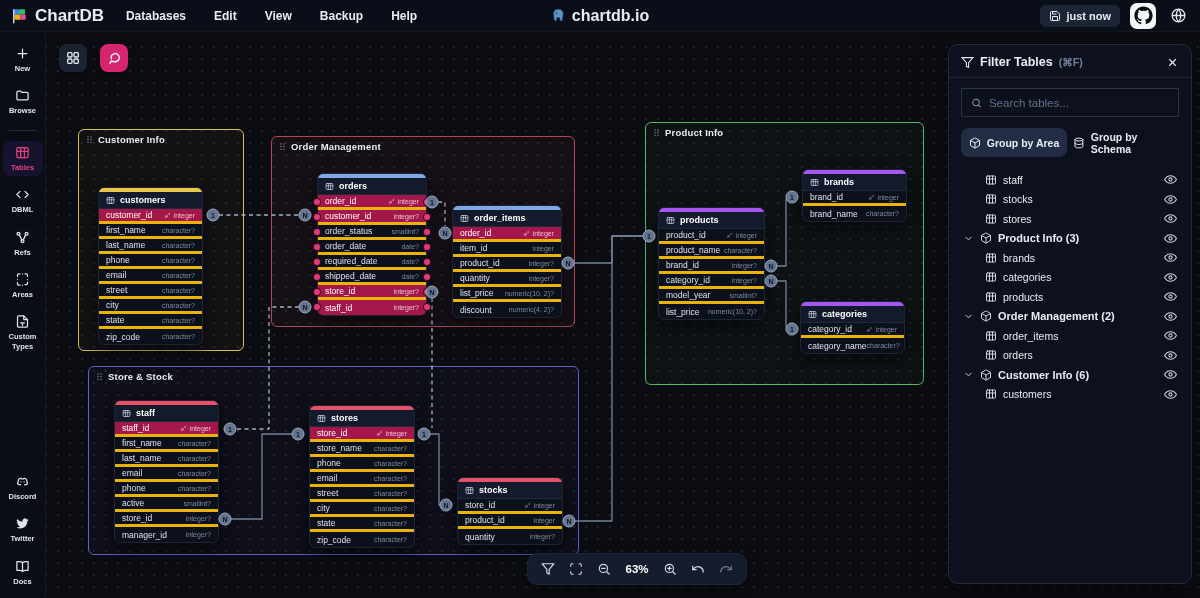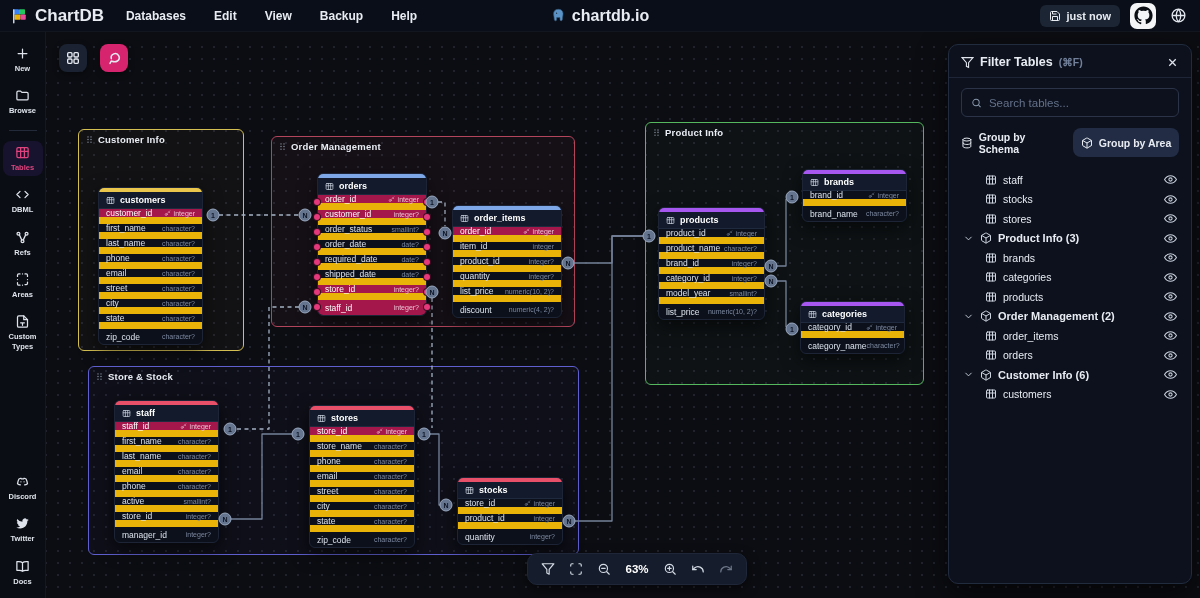--- a/index.html
+++ b/index.html
@@ -19,21 +19,21 @@
   svg.edges { position:absolute; inset:0; pointer-events:none; }
 
   .tbl { position:absolute; border-radius:6px; background:#0b101b;
     box-shadow:0 6px 18px rgba(0,0,0,.55); font-size:8.5px; overflow:hidden;
     border:1px solid #1c2435; }
   .tbl .accent { height:4px; }
   .tbl .thead { display:flex; align-items:center; gap:5px; height:17px; padding:0 7px;
     background:#121a2b; border-bottom:1px solid #202a3e; color:#fff; font-weight:700; font-size:9px; }
   .tbl .thead svg { width:9px; height:9px; color:#c6cedb; flex:0 0 auto; }
   .trow { display:flex; align-items:center; height:15px; padding:0 7px; color:#dde3ed;
-    border-bottom:7px solid #eab308; }
+    border-bottom:3px solid #eab308; }
   .trow:last-child { border-bottom:none; }
   .trow .fname { font-weight:500; font-size:8.5px; white-space:nowrap; }
   .trow .ftype { margin-left:auto; display:flex; align-items:center; gap:3px;
     color:#7d89a0; font-size:7px; white-space:nowrap; }
   .trow .ftype svg { width:7px; height:7px; }
   .trow.hl { background:#a3174b; color:#fff; }
   .trow.hl .ftype { color:#ecc0d2; }
 
   .badge { position:absolute; width:13px; height:13px; border-radius:50%;
     background:#657590; border:1px solid #9aa9c0; color:#0d1524;
@@ -95,21 +95,21 @@
   .panel { position:absolute; left:948px; top:44px; width:244px; height:540px; background:#0c111d;
     border:1px solid #222c3f; border-radius:10px; z-index:30; color:#e8ecf2;
     box-shadow:0 10px 30px rgba(0,0,0,.6); display:flex; flex-direction:column; }
   .panel-head { display:flex; align-items:center; gap:6px; padding:10px 12px 8px; }
   .panel-head svg.funnel { width:13px; height:13px; color:#dfe4ec; }
   .panel-title { font-size:12.5px; font-weight:700; }
   .panel-shortcut { font-size:10.5px; color:#72809a; font-weight:600; }
   .panel-close { margin-left:auto; color:#dfe4ec; display:flex; }
   .panel-close svg { width:13px; height:13px; }
   .panel-sep { height:1px; background:#1d2536; }
-  .searchbox { margin:10px 12px 2px; height:29px; border:1px solid #2a3348; border-radius:6px;
+  .searchbox { margin:10px 12px 2px; height:29px; border:1px solid #2a3348; border-radius:0;
     display:flex; align-items:center; gap:7px; padding:0 9px; }
   .searchbox svg { width:12px; height:12px; color:#8ب; color:#8b98ad; }
   .searchbox input { background:transparent; border:none; outline:none; color:#dfe4ec;
     font-size:11.5px; width:100%; font-family:"Liberation Sans",sans-serif; }
   .searchbox input::placeholder { color:#64718a; }
   .groupbtns { display:flex; gap:6px; margin:9px 12px; }
   .gbtn { flex:1; height:29px; border-radius:8px; display:flex; align-items:center; justify-content:center;
     gap:6px; font-size:10.5px; font-weight:700; color:#e8ecf2; }
   .gbtn svg { width:12px; height:12px; }
   .gbtn.on { background:#222d45; }
@@ -742,33 +742,33 @@
     </div>
     <div class="panel-sep"></div>
     <div class="searchbox">
       <svg viewBox="0 0 24 24" fill="none" stroke="currentColor" stroke-width="2.2">
           <circle cx="11" cy="11" r="7"></circle>
           <path d="M21 21l-4.3-4.3"></path>
         </svg>
       <input type="text" placeholder="Search tables..." style="">
     </div>
     <div class="groupbtns" id="group-btns">
+        <div class="gbtn on">
+          <svg viewBox="0 0 24 24" fill="none" stroke="currentColor" stroke-width="2" stroke-linecap="round" stroke-linejoin="round">
+            <path d="M21 16V8a2 2 0 0 0-1-1.7l-7-4a2 2 0 0 0-2 0l-7 4A2 2 0 0 0 3 8v8a2 2 0 0 0 1 1.7l7 4a2 2 0 0 0 2 0l7-4a2 2 0 0 0 1-1.7z"></path>
+            <path d="M3.3 7l8.7 5 8.7-5M12 22V12"></path>
+          </svg>
+          <span>Group by Area</span>
+        </div>
         <div class="gbtn">
           <svg viewBox="0 0 24 24" fill="none" stroke="currentColor" stroke-width="2" stroke-linecap="round" stroke-linejoin="round">
             <ellipse cx="12" cy="5" rx="8" ry="3"></ellipse>
             <path d="M4 5v14c0 1.7 3.6 3 8 3s8-1.3 8-3V5M4 12c0 1.7 3.6 3 8 3s8-1.3 8-3"></path>
           </svg>
           <span>Group by Schema</span>
-        </div>
-        <div class="gbtn on">
-          <svg viewBox="0 0 24 24" fill="none" stroke="currentColor" stroke-width="2" stroke-linecap="round" stroke-linejoin="round">
-            <path d="M21 16V8a2 2 0 0 0-1-1.7l-7-4a2 2 0 0 0-2 0l-7 4A2 2 0 0 0 3 8v8a2 2 0 0 0 1 1.7l7 4a2 2 0 0 0 2 0l7-4a2 2 0 0 0 1-1.7z"></path>
-            <path d="M3.3 7l8.7 5 8.7-5M12 22V12"></path>
-          </svg>
-          <span>Group by Area</span>
         </div>
       </div>
     <div class="tree" id="tree">
         <div class="trow2 child">
           <svg viewBox="0 0 24 24" fill="none" stroke="currentColor" stroke-width="2" stroke-linecap="round" stroke-linejoin="round" class="gicon">
             <rect x="3" y="4" width="18" height="16" rx="2"></rect>
             <path d="M3 10h18M9 4v16M15 4v16"></path>
           </svg>
           <span class="glabel">staff</span>
           <span class="eye">

